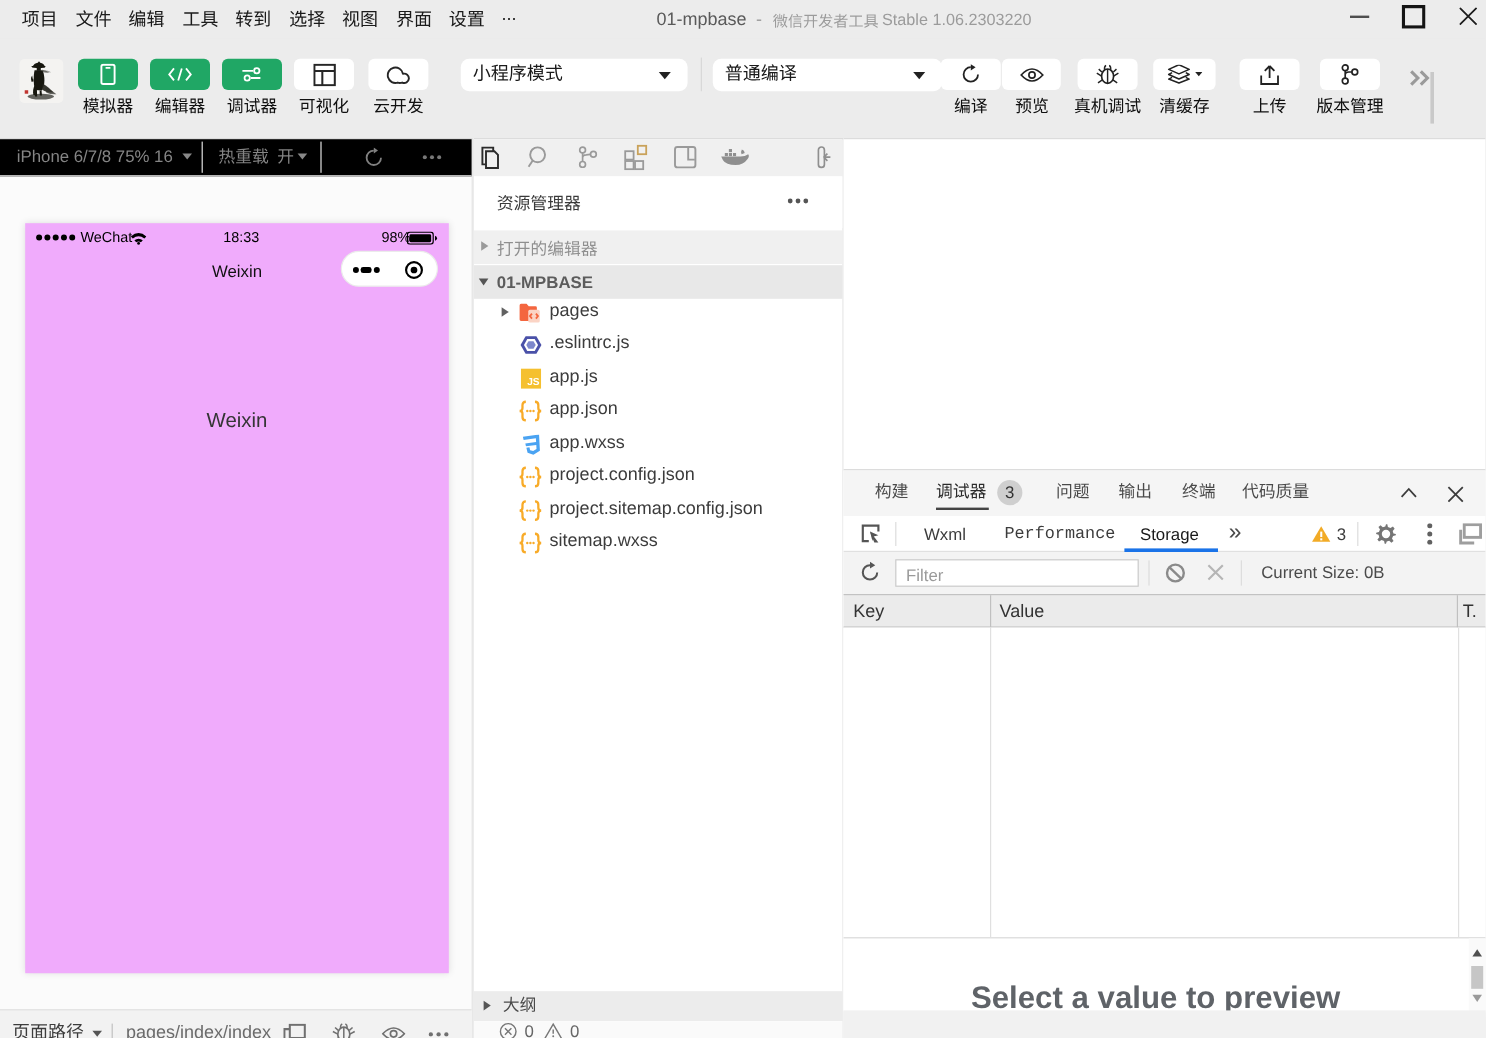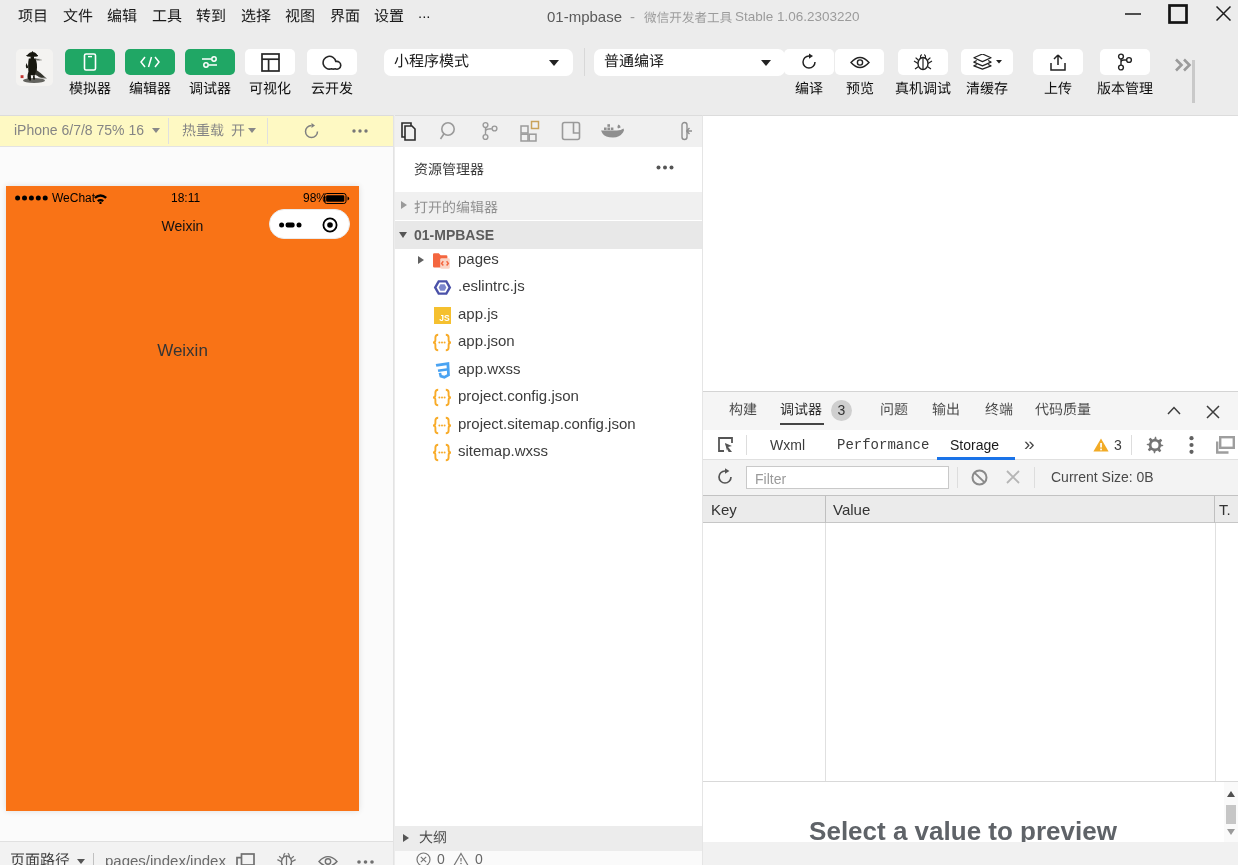--- a/index.html
+++ b/index.html
@@ -19,22 +19,22 @@
 .tbtn { position:absolute; top:17px; width:50px; height:26px; border-radius:5px; display:flex; align-items:center; justify-content:center; }
 .tbtn.green { background:#20a765; }
 .tbtn.white { background:#ffffff; }
 .rbtn { position:absolute; top:17px; height:26px; border-radius:5px; background:#fff; display:flex; align-items:center; justify-content:center; }
 .drop { position:absolute; top:17px; height:27px; background:#fff; border-radius:7px; font-size:15px; color:#1b1b1b; line-height:27px; padding-left:10px; }
 .drop .arr { position:absolute; right:14px; top:11px; width:0; height:0; border-left:5px solid transparent; border-right:5px solid transparent; border-top:6px solid #222; }
 .vsep { position:absolute; top:16px; width:1px; height:28px; background:#d8d8d8; }
 
 
 #leftpanel { position:absolute; left:0; top:115px; width:394px; height:750px; background:#fbfbfb; border-top:1px solid #dcdcdc; border-right:1px solid #e3e3e3; }
-#simheader { position:absolute; left:0; top:0; width:100%; height:31px; background:#fef9c3; border-bottom:1px solid #e3e3e3; color:#858585; font-size:14px; }
-#phone { position:absolute; left:6px; top:70px; width:353px; height:625px; background:#f97316; box-shadow:0 0 6px rgba(0,0,0,0.12); }
+#simheader { position:absolute; left:0; top:0; width:100%; height:31px; background:#000000; border-bottom:1px solid #e3e3e3; color:#858585; font-size:14px; }
+#phone { position:absolute; left:21px; top:70px; width:353px; height:625px; background:#f0abfc; box-shadow:0 0 6px rgba(0,0,0,0.12); }
 #simfooter { position:absolute; left:0; bottom:0; width:100%; height:24px; background:#f2f2f2; border-top:1px solid #e0e0e0; font-size:15px; color:#3c3c3c; }
 
 #midpanel { position:absolute; left:395px; top:115px; width:308px; height:750px; background:#ffffff; border-top:1px solid #dcdcdc; border-right:1px solid #e5e5e5; }
 #iconbar { position:absolute; left:0; top:0; width:100%; height:31px; background:#f0f0f0; }
 #explorerhdr { position:absolute; left:0; top:31px; width:100%; height:43px; background:#fff; }
 .sectrow { position:absolute; left:0; width:100%; height:28px; line-height:28px; font-size:14px; }
 .treerow { position:absolute; left:0; width:100%; height:27px; }
 .treetext { position:absolute; left:63px; top:3px; font-size:15px; color:#3c3c3c; }
 #midfooter1 { position:absolute; left:0; top:710px; width:100%; height:25px; background:#ececec; font-size:14px; color:#4a4a4a; }
 #midfooter2 { position:absolute; left:0; top:735px; width:100%; height:15px; background:#fafafa; font-size:14px; color:#666; }
@@ -326,21 +326,21 @@
           <circle cx="9.5" cy="3" r="2.5" fill="#000"></circle>
           <circle cx="16.4" cy="3" r="2.5" fill="#000"></circle>
           <circle cx="23.3" cy="3" r="2.5" fill="#000"></circle>
           <circle cx="30.2" cy="3" r="2.5" fill="#000"></circle>
         </svg>
       <span style="position:absolute; left:37px; top:1px;">WeChat</span>
       <svg style="position:absolute; left:79px; top:4px;" width="13" height="10" viewBox="0 0 13 10">
           <path d="M0 3 Q6.5 -2.6 13 3 L11.3 4.8 Q6.5 0.8 1.7 4.8 Z M3 6.2 Q6.5 3.6 10 6.2 L8.5 7.9 Q6.5 6.4 4.5 7.9 Z" fill="#000"></path>
           <circle cx="6.5" cy="8.9" r="1.2" fill="#000"></circle>
         </svg>
-      <span style="position:absolute; left:156px; top:1px;">18:11</span>
+      <span style="position:absolute; left:156px; top:1px;">18:33</span>
       <span style="position:absolute; left:288px; top:1px;">98%</span>
       <svg style="position:absolute; left:309px; top:3px;" width="27" height="11" viewBox="0 0 27 11">
           <rect x="0.5" y="0.5" width="21.5" height="10" rx="2.2" fill="none" stroke="#000" stroke-width="1"></rect>
           <rect x="2.2" y="2.2" width="18.1" height="6.6" rx="1.2" fill="#000"></rect>
           <path d="M23.5 3.4 Q25.2 4 25.2 5.5 Q25.2 7 23.5 7.6 Z" fill="#000"></path>
         </svg>
     </div>
 
     <div class="abs" style="left:0; top:22px; width:100%; height:35px;">
       <div style="position:absolute; left:0; width:100%; top:10px; text-align:center; font-size:14px; color:#111;">Weixin</div>

